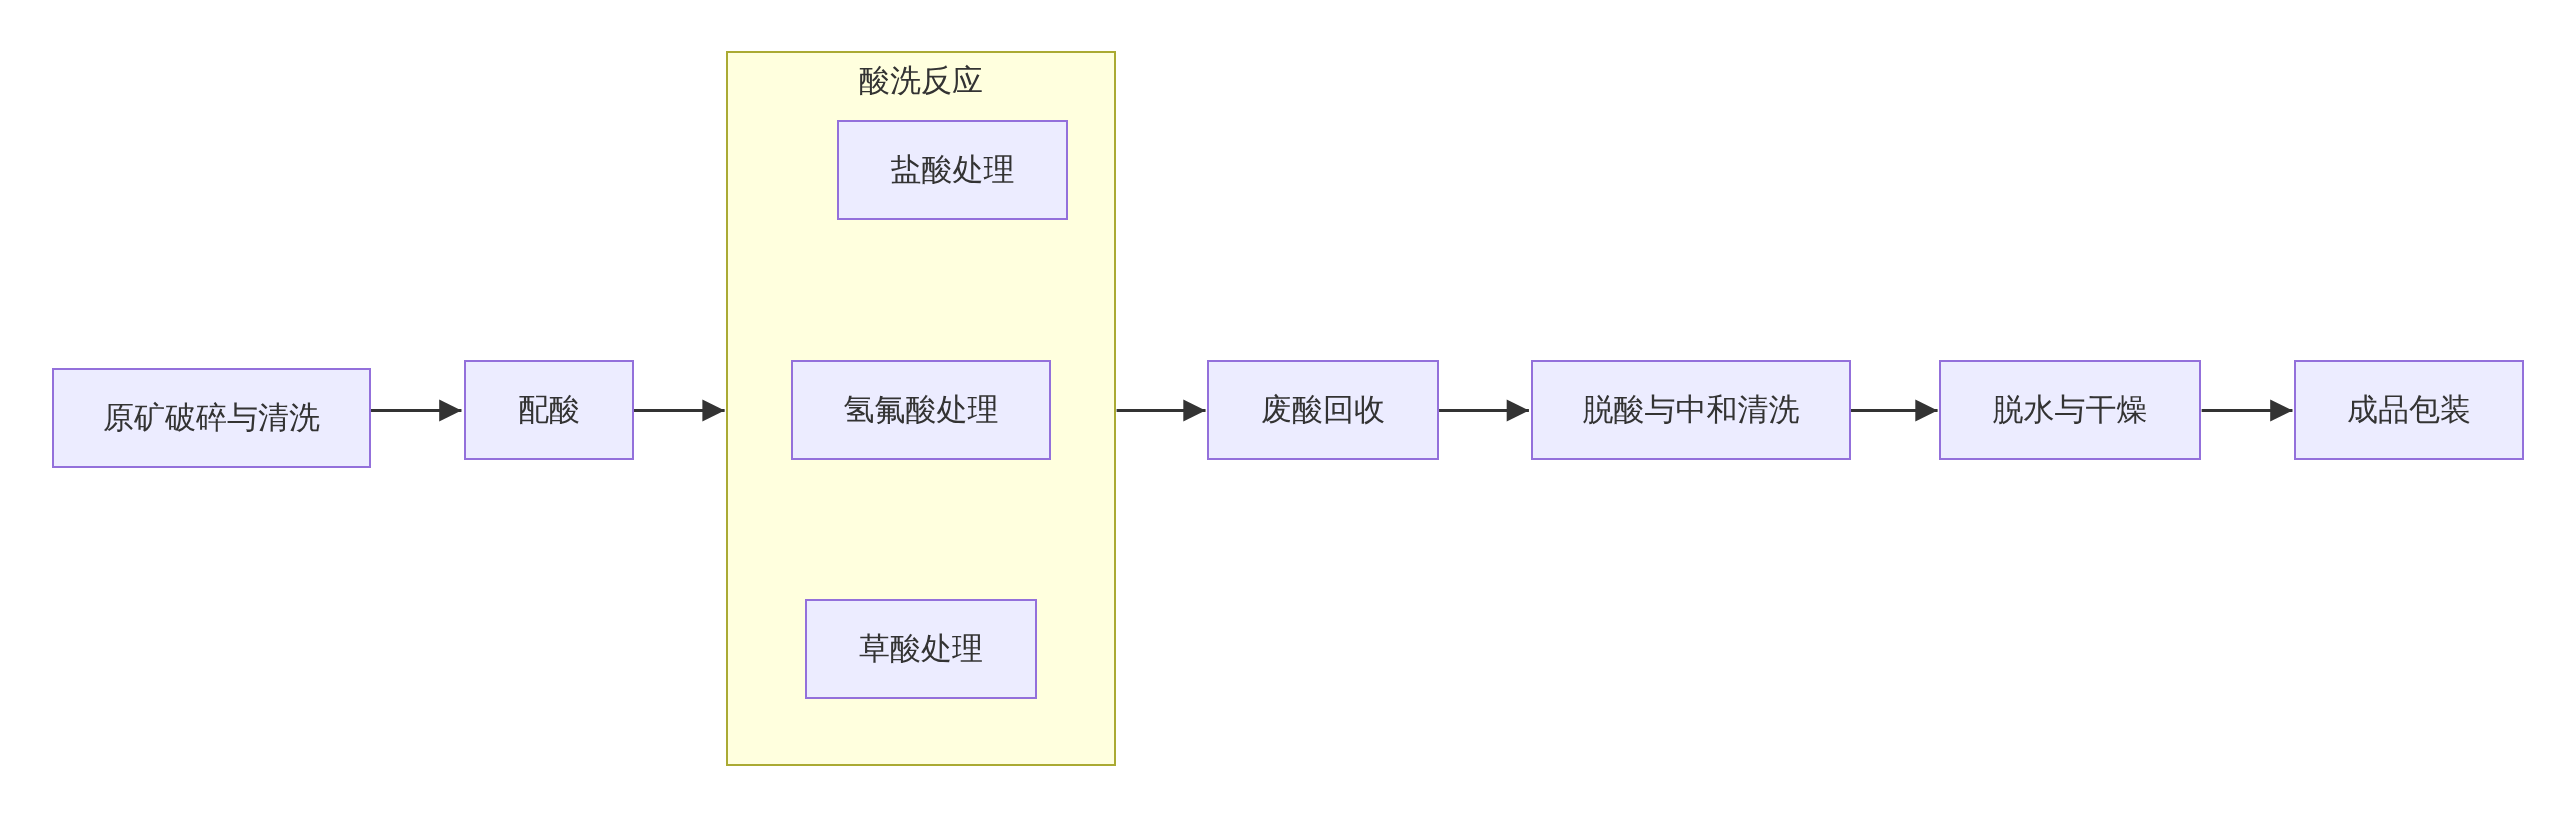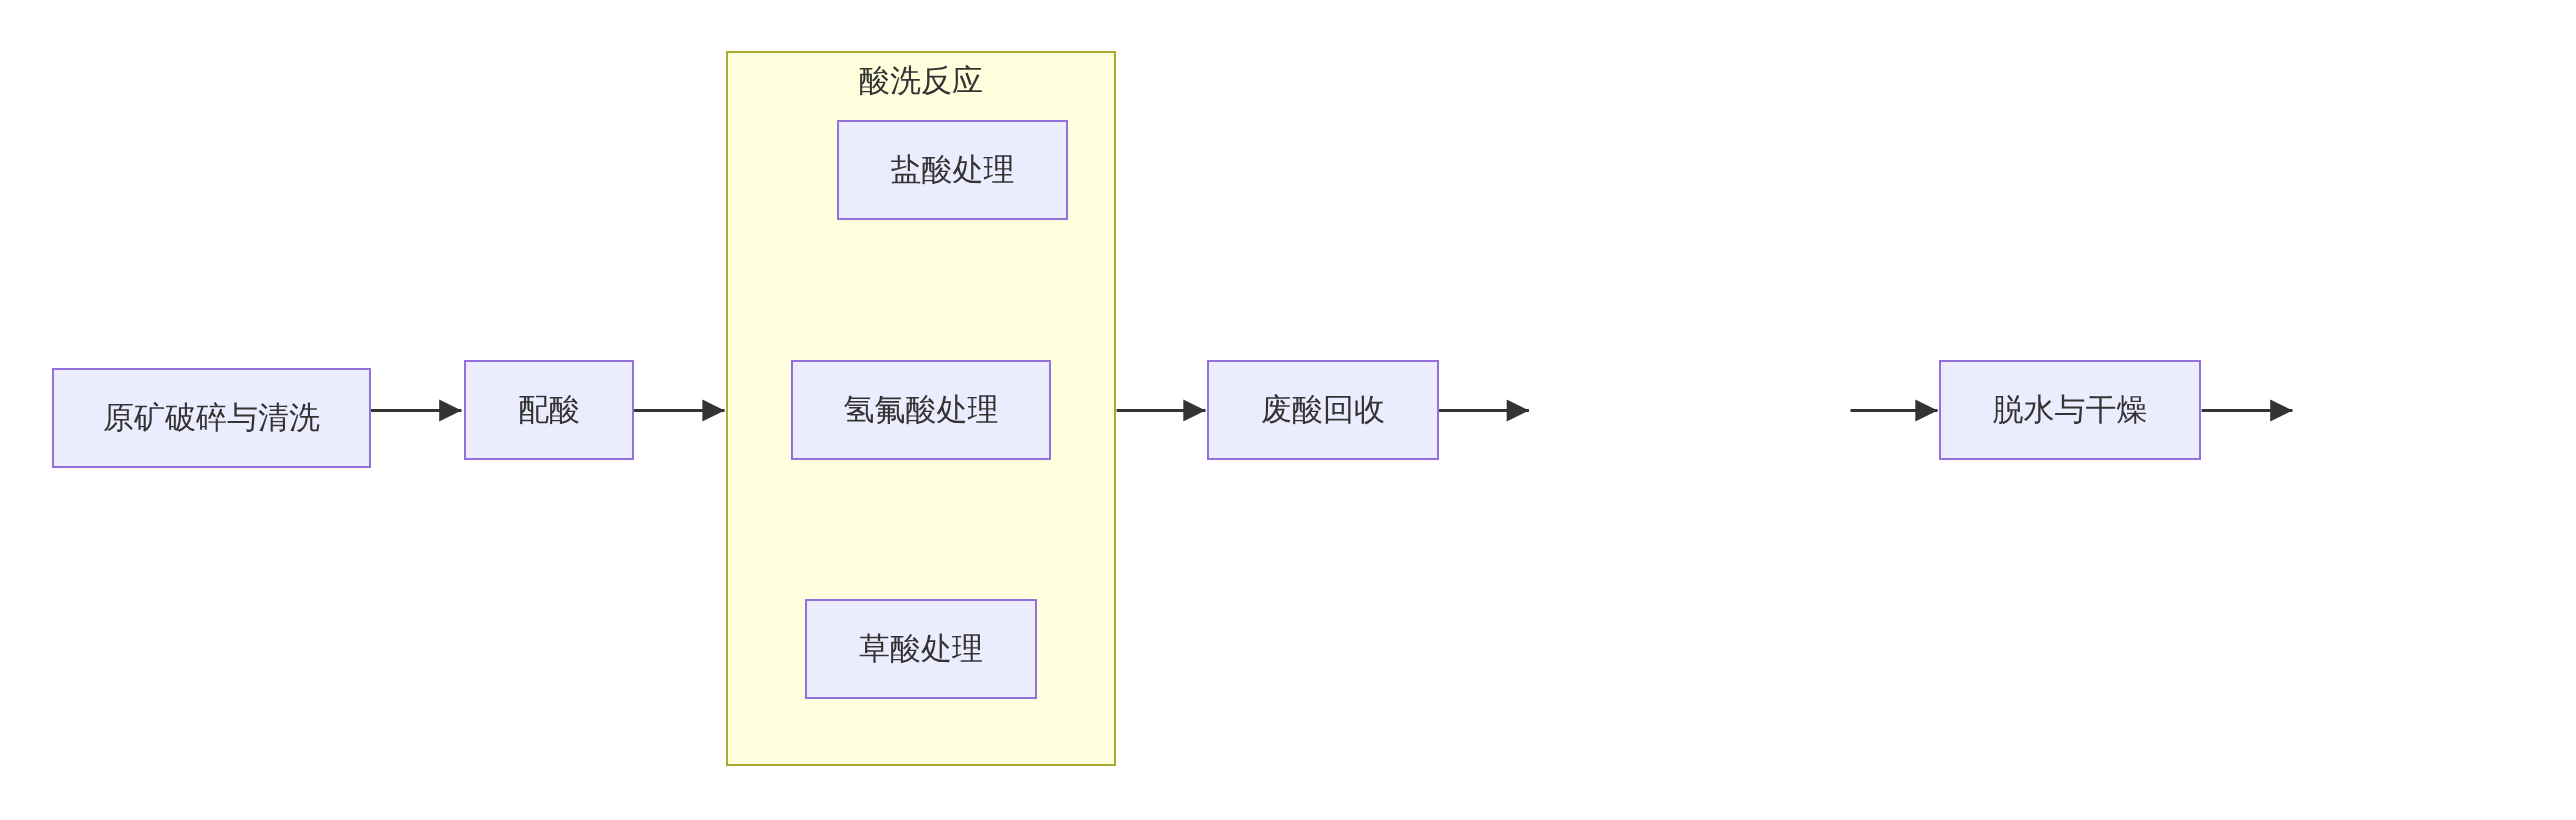--- a/index.html
+++ b/index.html
@@ -112,20 +112,26 @@
   </div>
 
   <div class="node n-oxalic">
     <span>草酸处理</span>
   </div>
 
   <div class="node n-waste">
     <span>废酸回收</span>
   </div>
 
+  <div class="node n-deacid">
+    <span>脱酸与中和清洗</span>
+  </div>
 
   <div class="node n-dewater">
     <span>脱水与干燥</span>
   </div>
 
+  <div class="node n-pack">
+    <span>成品包装</span>
+  </div>
 
 </div>
 
 
 </body></html>

